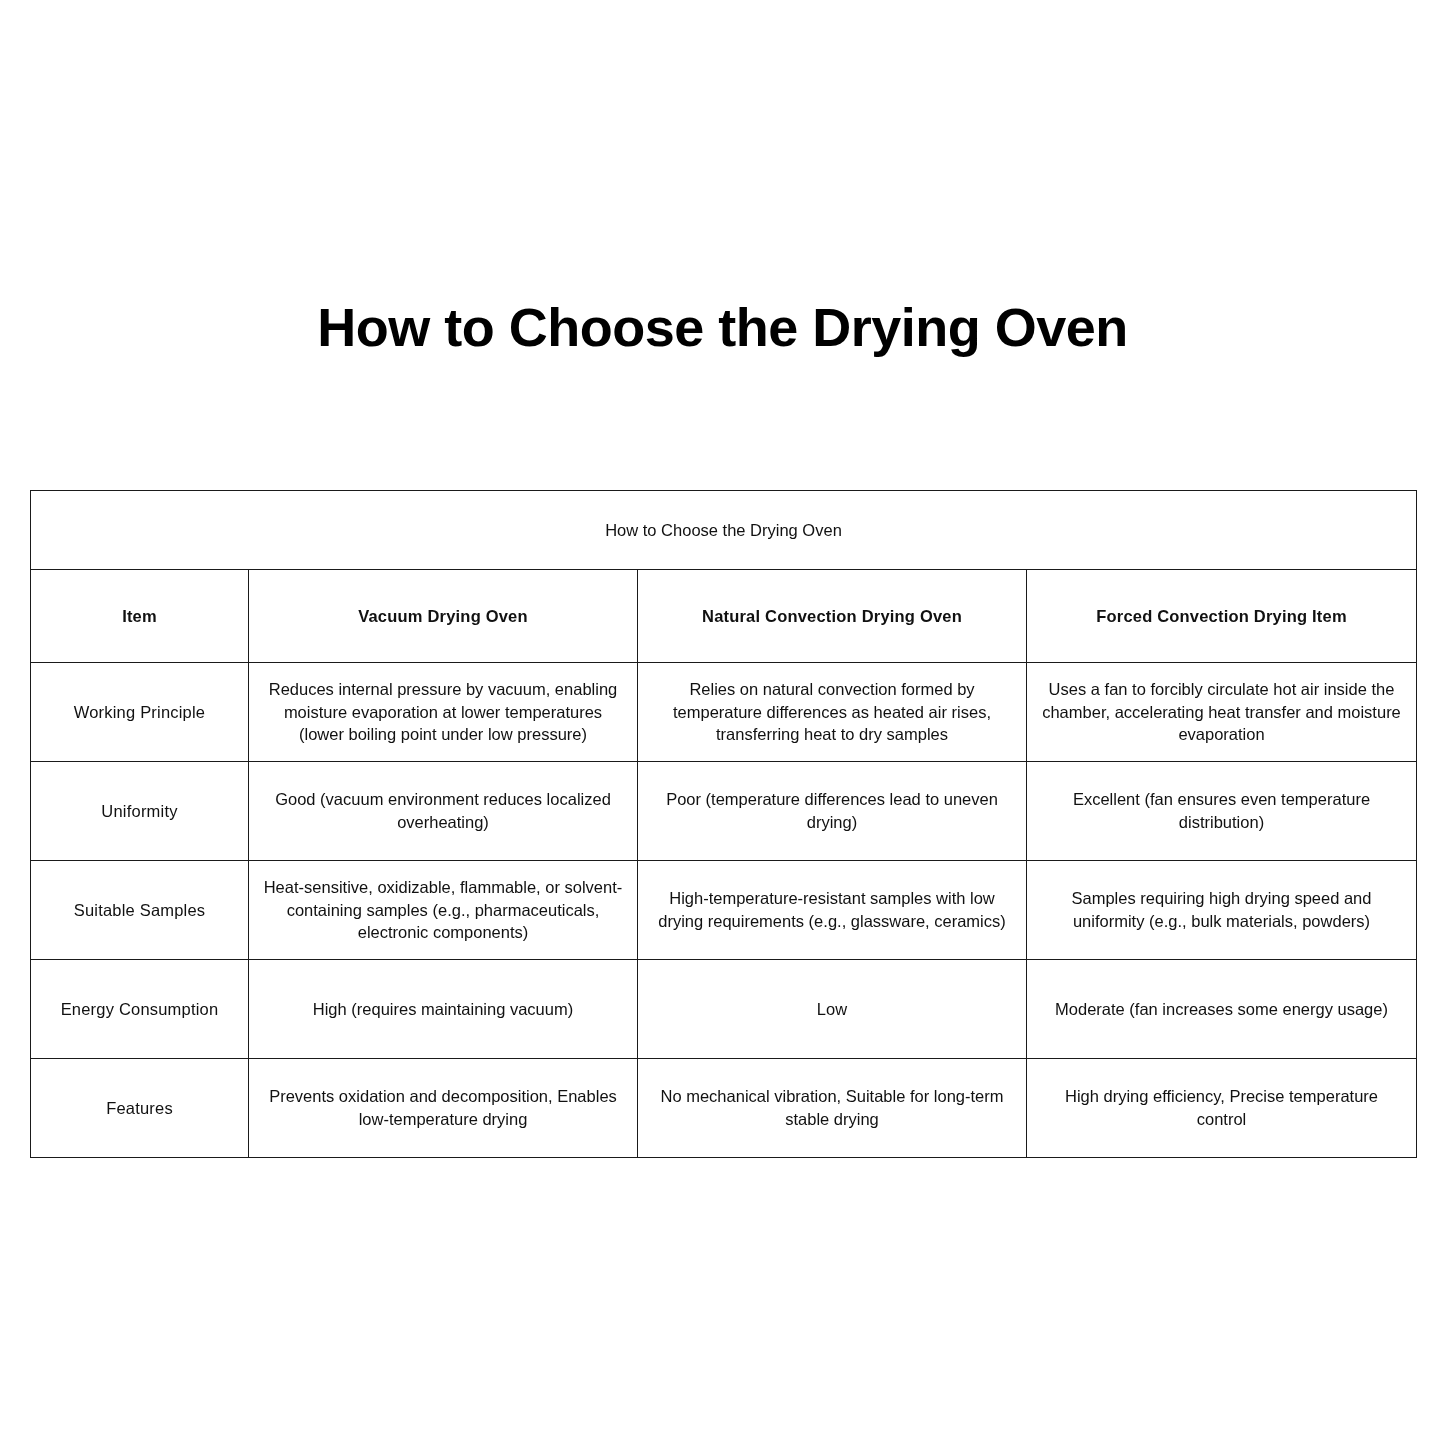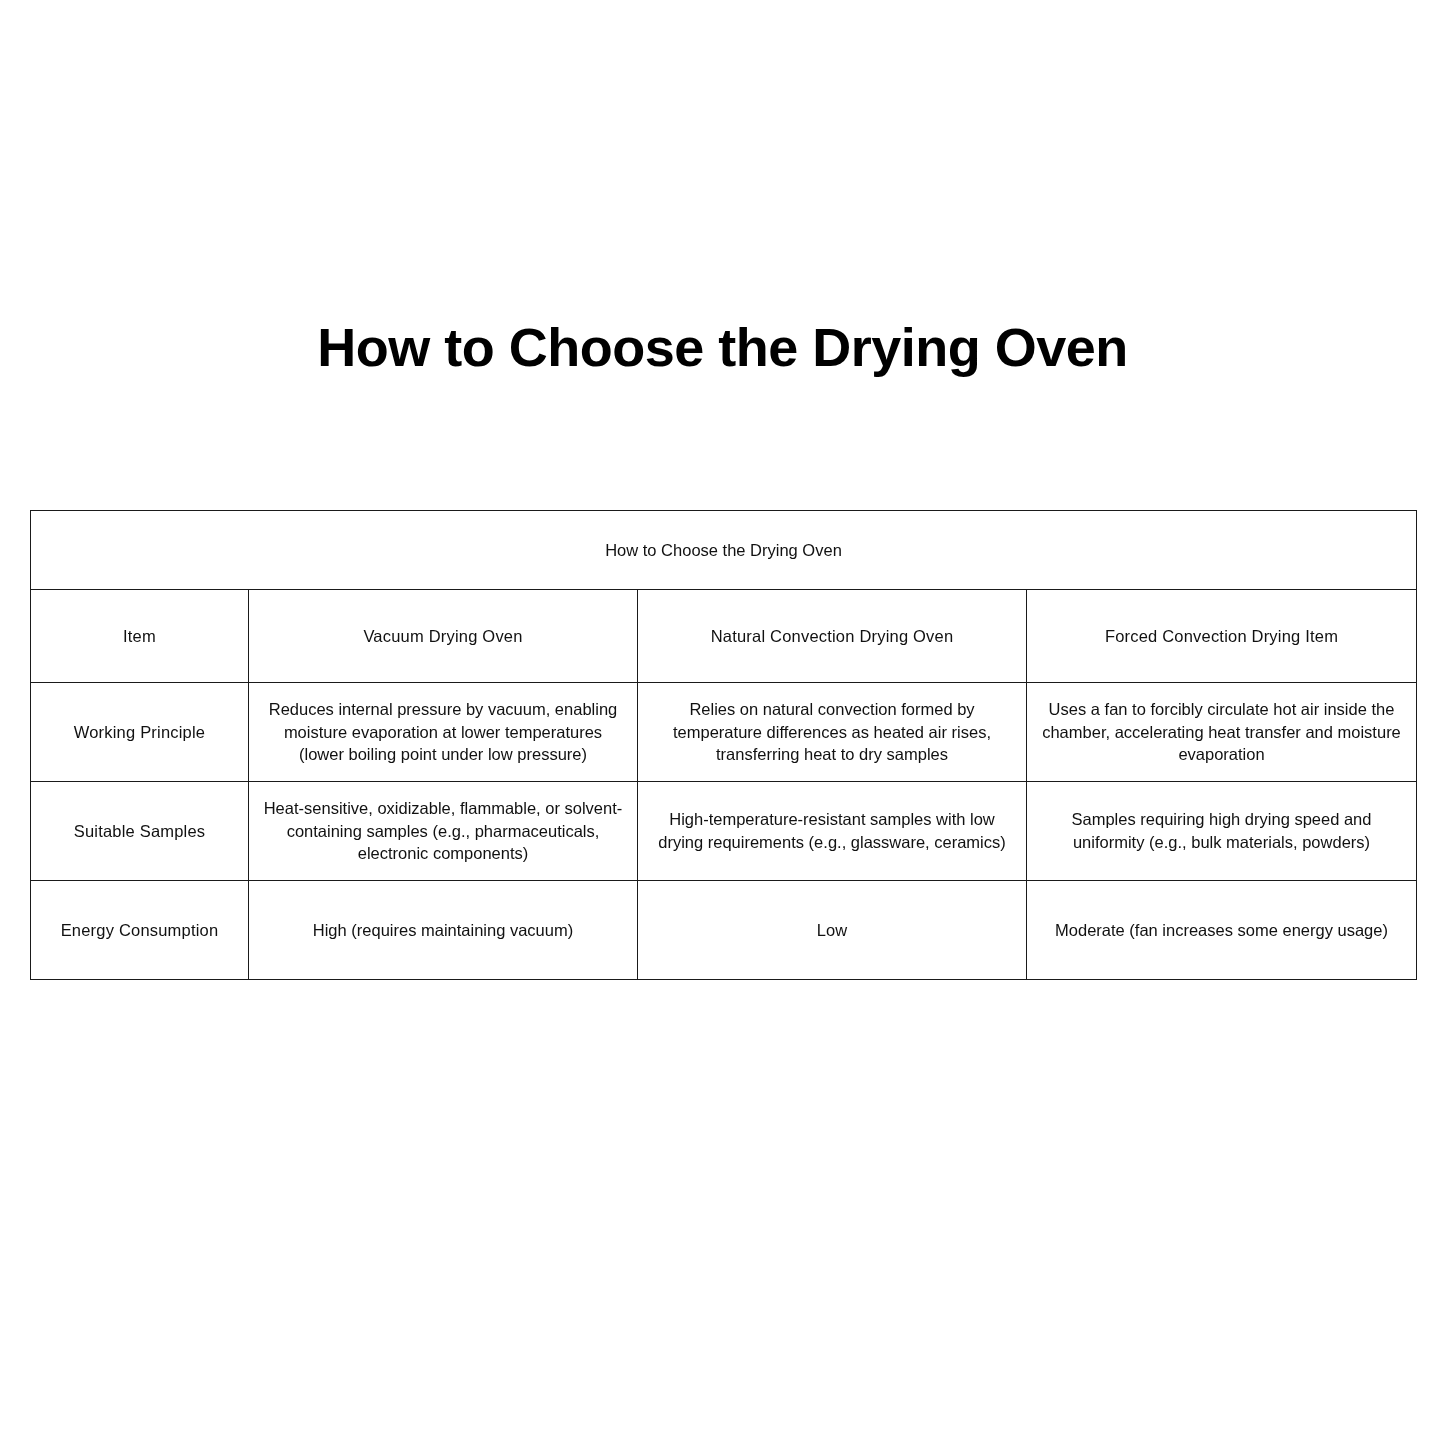--- a/index.html
+++ b/index.html
@@ -12,21 +12,20 @@
     height: 1445px;
     font-family: "Liberation Sans", sans-serif;
     color: #000000;
     overflow: hidden;
   }
   .page {
     position: relative;
     width: 1445px;
     height: 1308px;
     box-sizing: border-box;
-    margin-top: 20px;
   }
   .page-title {
     position: absolute;
     top: 296px;
     left: 0;
     width: 1445px;
     text-align: center;
     font-size: 54px;
     font-weight: bold;
     letter-spacing: -0.5px;
@@ -51,21 +50,21 @@
     font-size: 16.5px;
     line-height: 1.38;
     color: #111111;
   }
   td.caption-cell {
     height: 58px;
     font-size: 17px;
     color: #1a1a1a;
   }
   td.col-head {
-    font-weight: normal;
+    font-weight: bold;
     font-size: 17.5px;
     height: 72px;
     letter-spacing: 0.2px;
   }
   td.row-head {
     font-weight: normal;
     font-size: 17.5px;
     letter-spacing: 0.2px;
   }
   .col-item { width: 218px; }
@@ -102,32 +101,44 @@
 
         <tr class="body-row">
           <td class="row-head">Working Principle</td>
           <td>Reduces internal pressure by vacuum, enabling moisture evaporation at lower temperatures (lower boiling point under low pressure)</td>
           <td>Relies on natural convection formed by temperature differences as heated air rises, transferring heat to dry samples</td>
           <td>Uses a fan to forcibly circulate hot air inside the chamber, accelerating heat transfer and moisture evaporation</td>
         </tr>
 
 
 
+        <tr class="body-row">
+          <td class="row-head">Uniformity</td>
+          <td>Good (vacuum environment reduces localized overheating)</td>
+          <td>Poor (temperature differences lead to uneven drying)</td>
+          <td>Excellent (fan ensures even temperature distribution)</td>
+        </tr>
 
         <tr class="body-row">
           <td class="row-head">Suitable Samples</td>
           <td>Heat-sensitive, oxidizable, flammable, or solvent-containing samples (e.g., pharmaceuticals, electronic components)</td>
           <td>High-temperature-resistant samples with low drying requirements (e.g., glassware, ceramics)</td>
           <td>Samples requiring high drying speed and uniformity (e.g., bulk materials, powders)</td>
         </tr>
 
         <tr class="body-row">
           <td class="row-head">Energy Consumption</td>
           <td>High (requires maintaining vacuum)</td>
           <td>Low</td>
           <td>Moderate (fan increases some energy usage)</td>
         </tr>
 
+        <tr class="body-row">
+          <td class="row-head">Features</td>
+          <td>Prevents oxidation and decomposition, Enables low-temperature drying</td>
+          <td>No mechanical vibration, Suitable for long-term stable drying</td>
+          <td>High drying efficiency, Precise temperature control</td>
+        </tr>
       </tbody>
     </table>
   </div>
 
 </div>
 
 </body></html>

